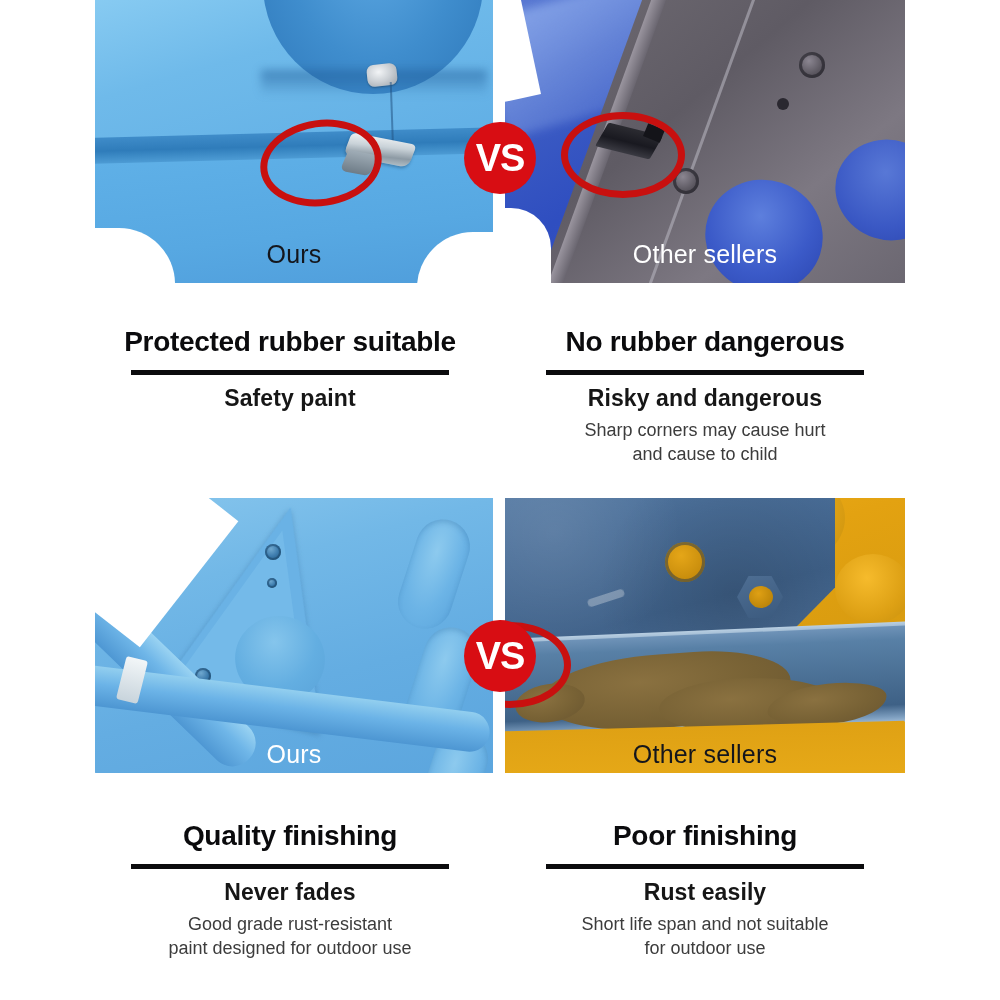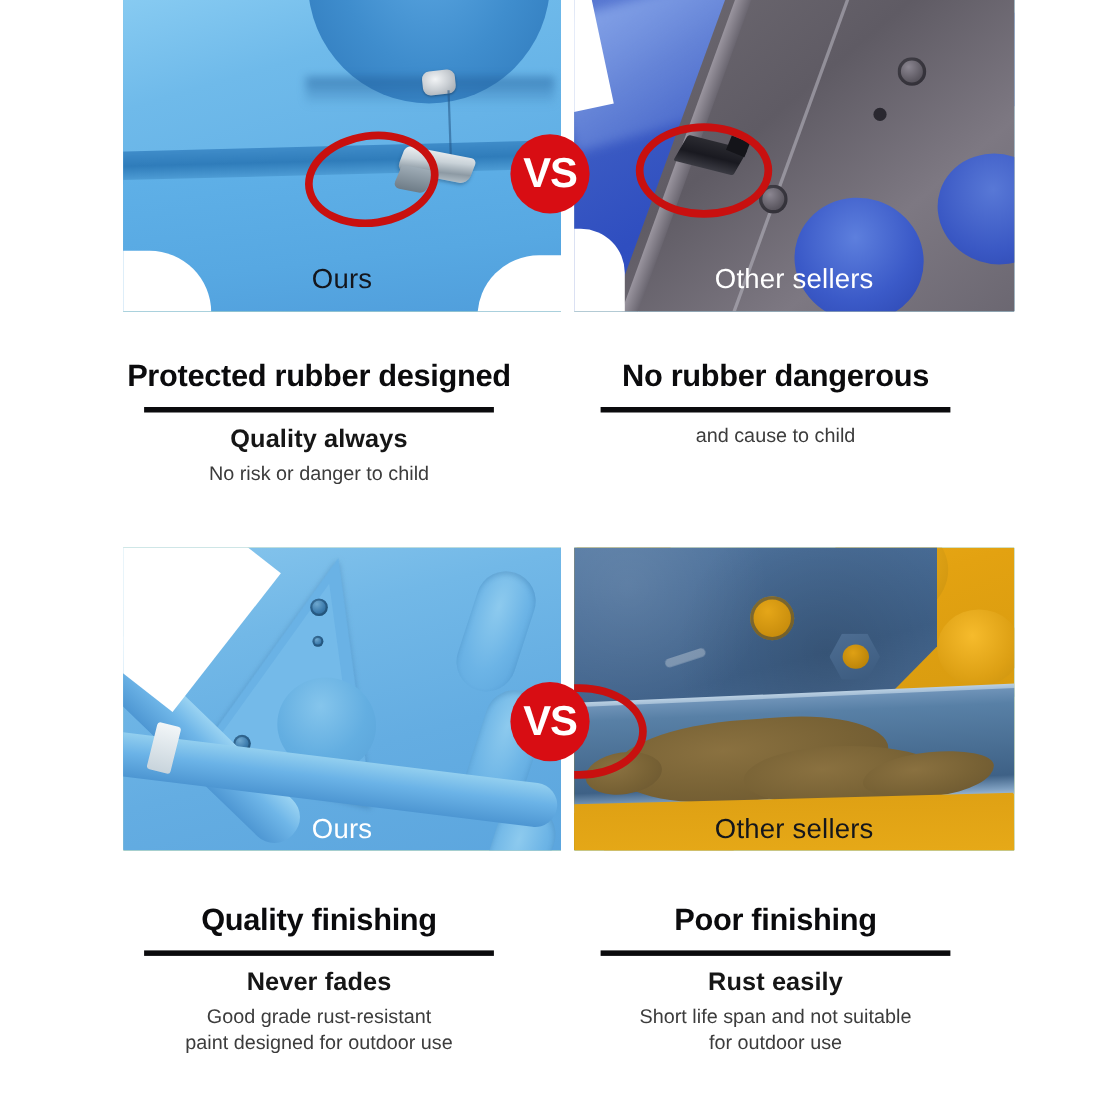--- a/index.html
+++ b/index.html
@@ -12,22 +12,21 @@
   }
   .page{position:relative;width:1000px;height:1000px;}
 
   
   .block{position:absolute;left:0;width:1000px;}
   .block-top{top:0;height:498px;}
   .block-bottom{top:498px;height:502px;}
 
   .photo{
     position:absolute;top:0;overflow:hidden;
-    background:#15803d;
-    margin-left:17px;
+    background:#737373;
   }
   .photo-left{left:95px;width:398px;}
   .photo-right{left:505px;width:400px;}
   .h-top{height:283px;}
   .h-bot{height:275px;}
 
   .photo-inner{position:absolute;inset:0;overflow:hidden;}
 
   
   .cap{
@@ -443,29 +442,30 @@
         <div class="tr-circle"></div>
         <div class="tr-whiteL"></div>
         <div class="tr-whiteBL"></div>
       </div>
       <div class="cap cap-light" style="top:240px;">Other sellers</div>
     </div>
 
     <div class="vs" style="top:122px;">VS</div>
 
     <div class="txt txt-left" style="top:326px;">
-      <div class="h-title">Protected rubber designed</div>
+      <div class="h-title">Protected rubber suitable</div>
       <div class="rule"></div>
-      <div class="h-sub">Quality always</div>
-      <div class="h-body">No risk or danger to child</div>
+      <div class="h-sub">Safety paint</div>
     </div>
 
     <div class="txt txt-right" style="top:326px;">
       <div class="h-title">No rubber dangerous</div>
       <div class="rule"></div>
+      <div class="h-sub">Risky and dangerous</div>
+      <div class="h-body">Sharp corners may cause hurt</div>
       <div class="h-body">and cause to child</div>
     </div>
   </div>
 
   <div class="block block-bottom">
 
     <div class="photo photo-left h-bot">
       <div class="photo-inner">
         <div class="bl-bg"></div>
         <div class="bl-slab"></div>

